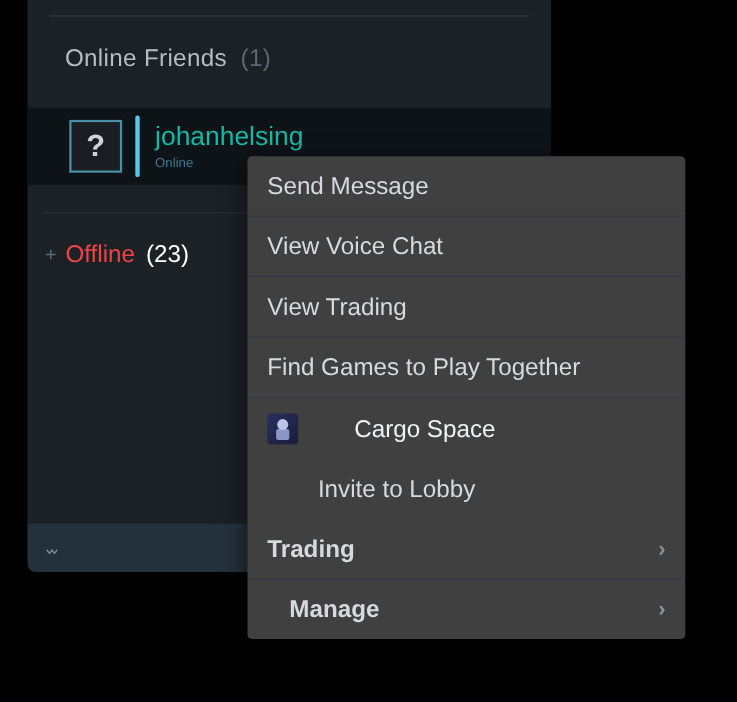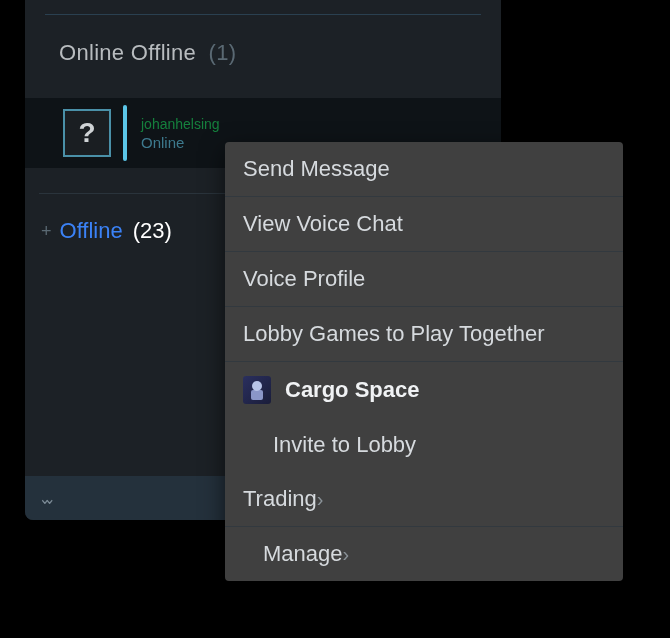--- a/index.html
+++ b/index.html
@@ -77,45 +77,45 @@
       background: #5bc6e8;
       margin-left: 12px;
       border-radius: 2px;
     }
     .friend-info {
       margin-left: 14px;
       display: flex;
       flex-direction: column;
     }
     .friend-name {
-      color: #15803d;
-      font-size: 14px;
+      color: #14b8a6;
+      font-size: 24px;
       font-weight: 400;
     }
     .friend-status {
       color: #3d7a8e;
-      font-size: 15px;
+      font-size: 12px;
       margin-top: 2px;
     }
     .offline-section {
       position: absolute;
       top: 218px;
       left: 16px;
       display: flex;
       align-items: center;
       color: #6b7680;
       font-size: 22px;
     }
     .offline-section .plus {
       font-size: 18px;
       margin-right: 8px;
       color: #5a6973;
     }
     .offline-section .label {
-      color: #3b82f6;
+      color: #ef4444;
     }
     .offline-section .count {
       color: #ffffff;
       margin-left: 10px;
     }
     .section-divider {
       position: absolute;
       top: 193px;
       left: 14px;
       right: 14px;
@@ -161,22 +161,23 @@
       align-items: center;
       cursor: pointer;
       border-bottom: 1px solid #32393f;
     }
     .menu-item:last-child {
       border-bottom: none;
       margin-left: 20px;
     }
     .menu-item.game {
       color: #f0f2f4;
-      font-weight: 700;
+      font-weight: 400;
       border-bottom: none;
+      gap: 37px;
     }
     .game-icon {
       width: 28px;
       height: 28px;
       background: linear-gradient(135deg, #2a2f5e, #1a1d3a);
       border-radius: 3px;
       margin-right: 14px;
       position: relative;
     }
     .game-icon::after {
@@ -193,44 +194,45 @@
       content: "";
       position: absolute;
       top: 14px;
       left: 8px;
       width: 12px;
       height: 10px;
       background: #8a96c8;
       border-radius: 2px;
     }
     .menu-item.invite {
-      padding-left: 48px;
+      padding-left: 64px;
       border-bottom: none;
     }
     .menu-group-end {
       border-bottom: 4px solid #2b333a;
     }
     .menu-item.has-sub {
       display: flex;
-      justify-content: flex-start;
-      align-items: center;
+      justify-content: space-between;
+      align-items: center;
+      font-weight: bold;
     }
     .chevron-right {
       color: #8a9298;
       font-size: 20px;
     }
   </style>
 </head>
 <body>
 
 <div class="friends-panel">
   <div class="top-divider"></div>
 
   <div class="section-header">
-    <span>Online Offline</span>
+    <span>Online Friends</span>
     <span class="count">(1)</span>
   </div>
 
   <div class="friend-row">
     <div class="avatar-wrap">
       <span class="avatar-q">?</span>
     </div>
     <div class="online-bar"></div>
     <div class="friend-info">
       <span class="friend-name">johanhelsing</span>
@@ -252,24 +254,24 @@
 </div>
 
 <div class="context-menu">
   <div class="menu-item">
     <span>Send Message</span>
   </div>
   <div class="menu-item">
     <span>View Voice Chat</span>
   </div>
   <div class="menu-item">
-    <span>Voice Profile</span>
-  </div>
-  <div class="menu-item">
-    <span>Lobby Games to Play Together</span>
+    <span>View Trading</span>
+  </div>
+  <div class="menu-item">
+    <span>Find Games to Play Together</span>
   </div>
   <div class="menu-item game">
     <div class="game-icon"></div>
     <span>Cargo Space</span>
   </div>
   <div class="menu-item invite menu-group-end">
     <span>Invite to Lobby</span>
   </div>
   <div class="menu-item has-sub">
     <span>Trading</span>

